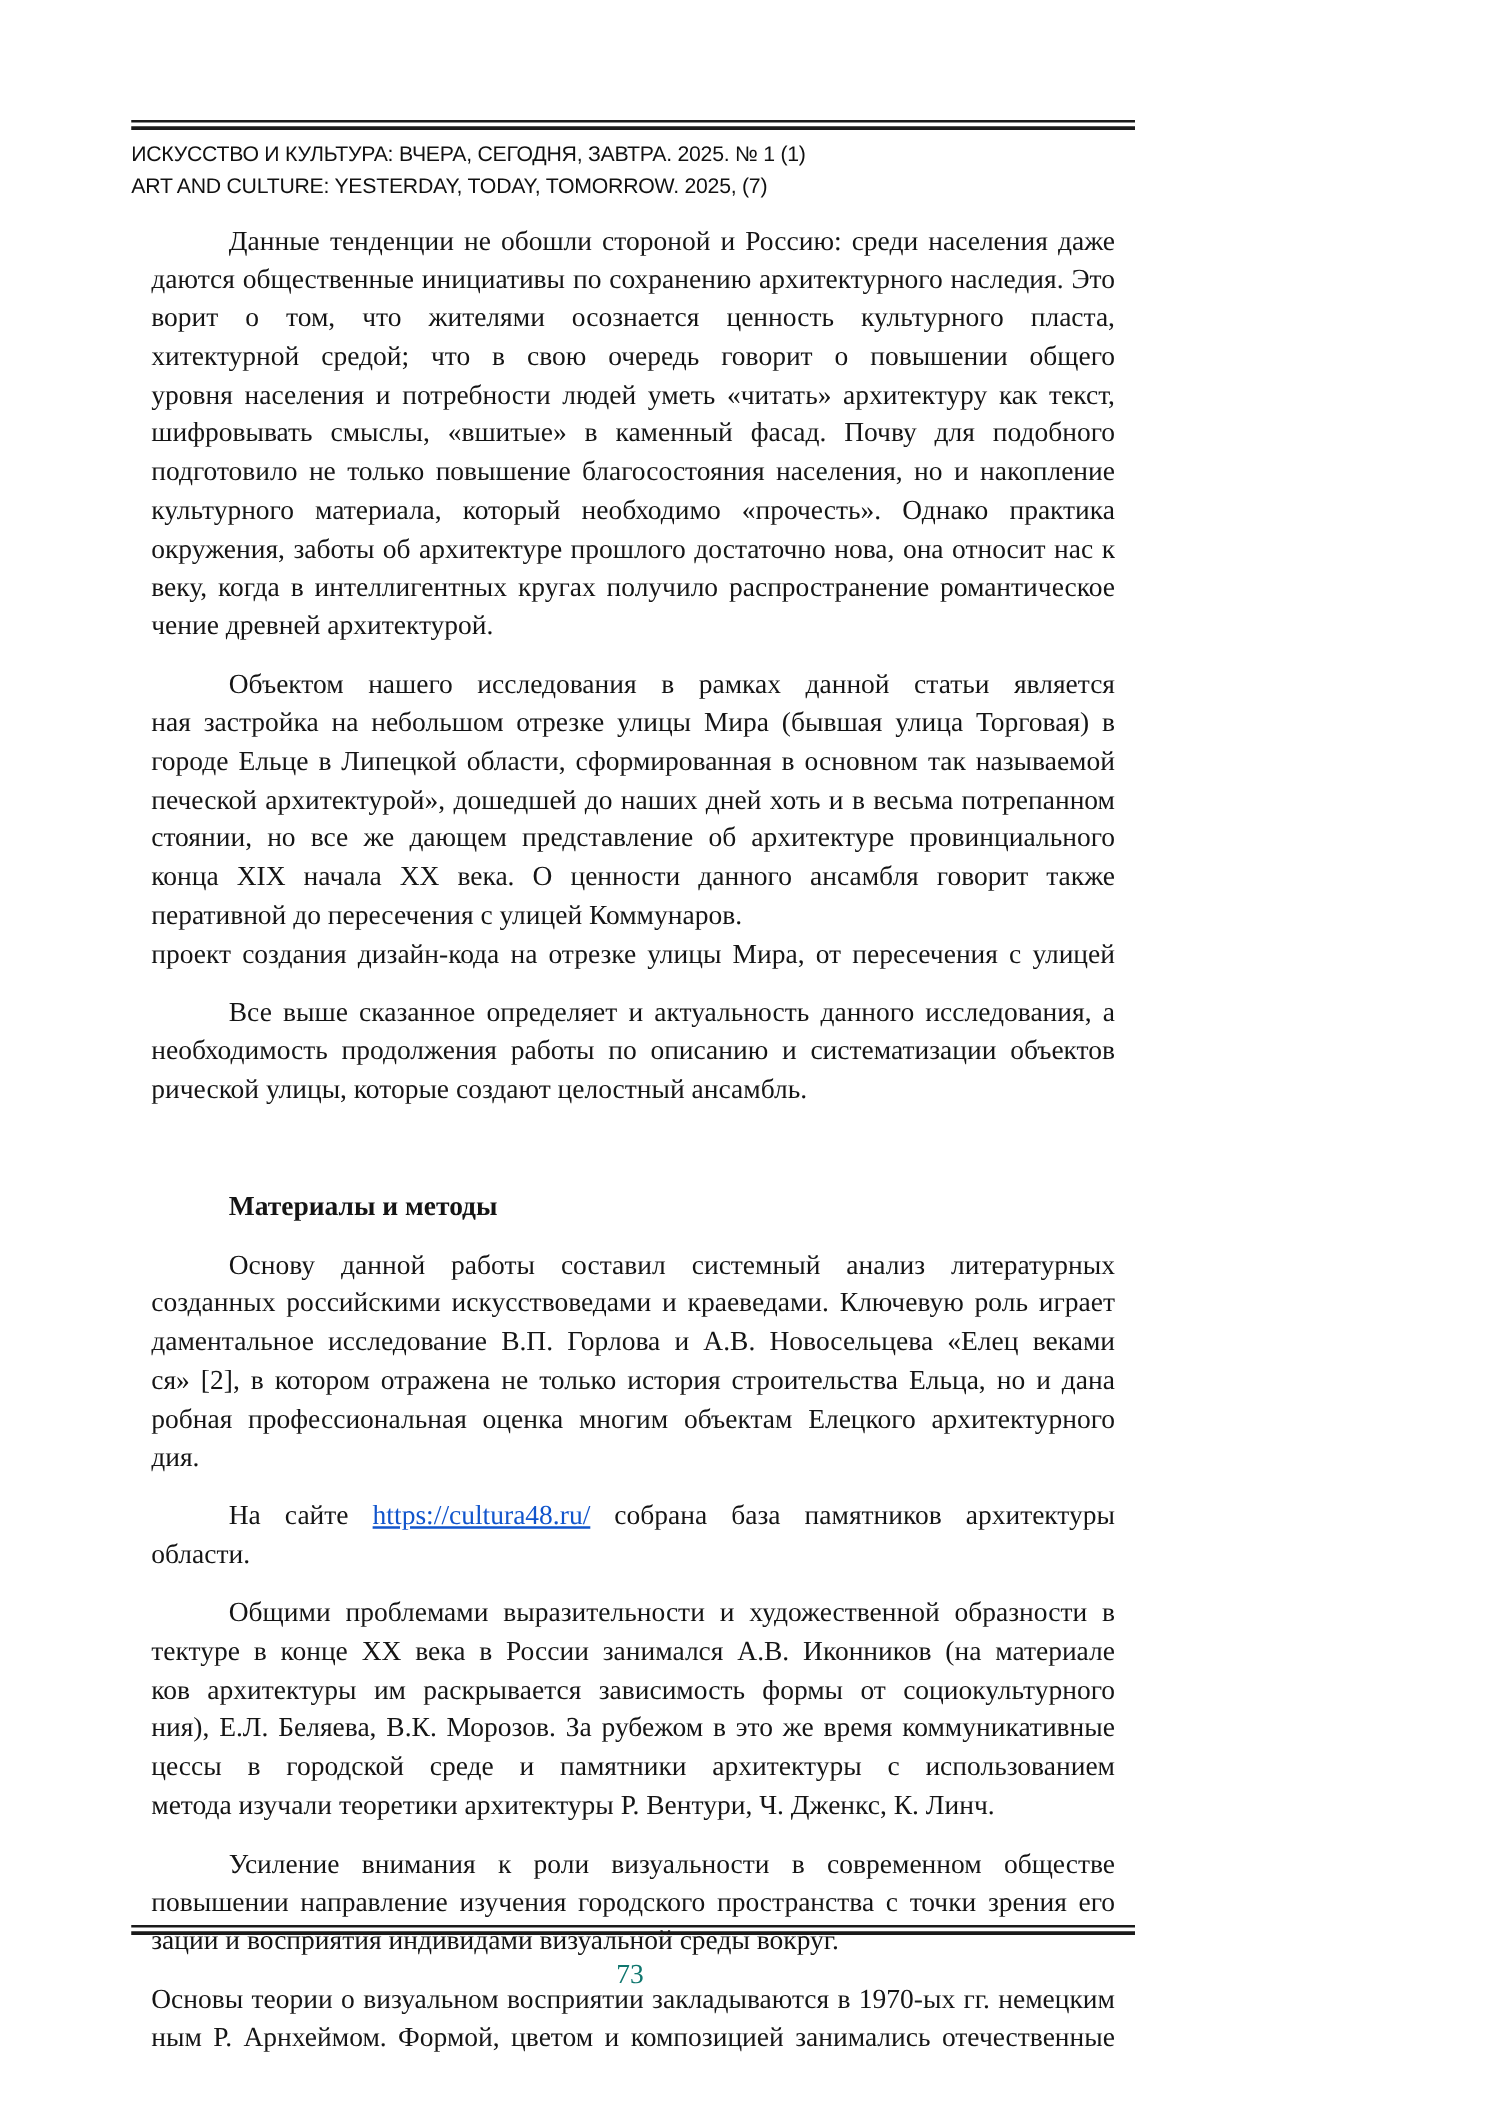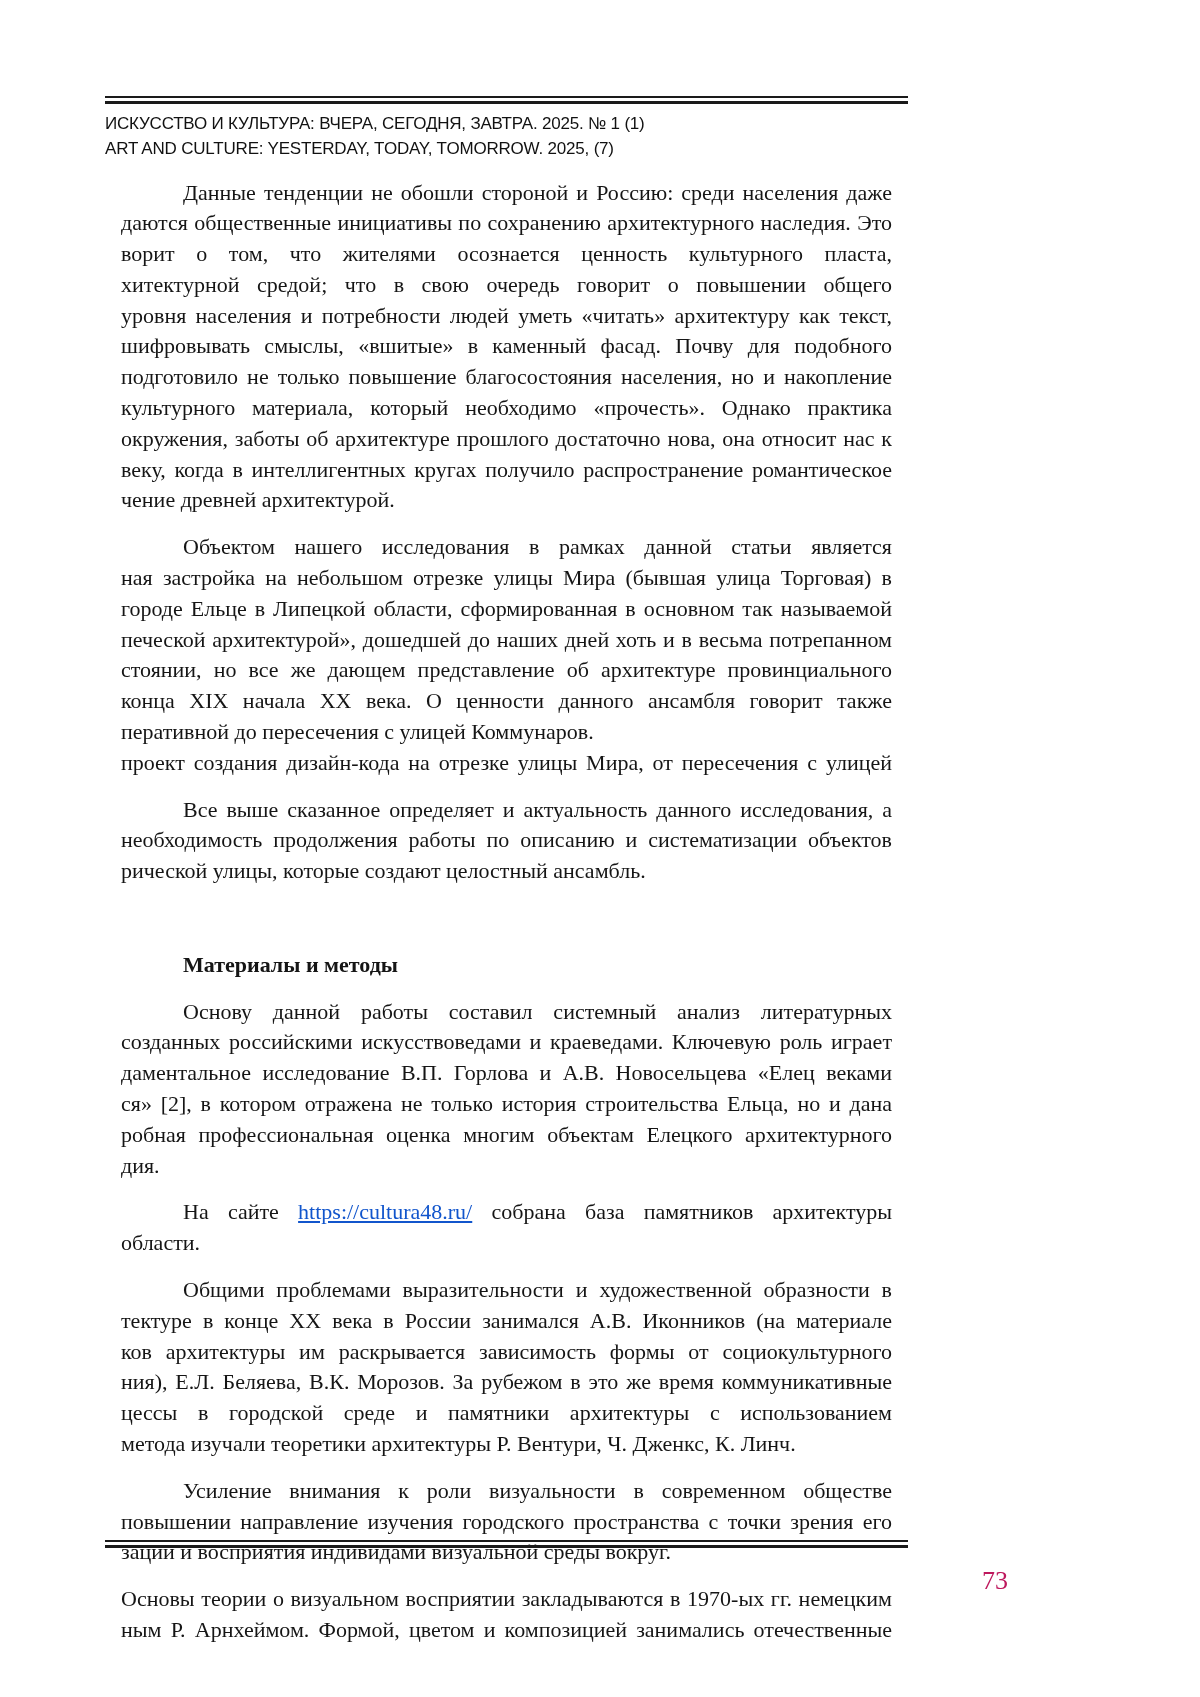--- a/index.html
+++ b/index.html
@@ -30,21 +30,21 @@
     height:30.8px;overflow:hidden;white-space:normal;
   }
   .line.just{text-align-last:justify;}
   .line.indent{text-indent:62px;}
   .block.heading .line{font-weight:bold;text-align-last:left;}
   .block.spacer{height:30.8px;}
   a.doclink{color:var(--link);text-decoration:underline;cursor:pointer;}
   .bottom-rule{position:absolute;left:105px;right:100px;top:1540px;}
   .page-number{
     position:absolute;left:0;top:1566px;width:100%;
-    text-align:right;font-size:26px;color:#be185d;
+    text-align:center;font-size:22px;color:#0f766e;
   }
 </style>
 </head>
 <body>
 
 <div class="page">
 
   <div class="rule top-rule"></div>
 
   <div class="journal-header">

